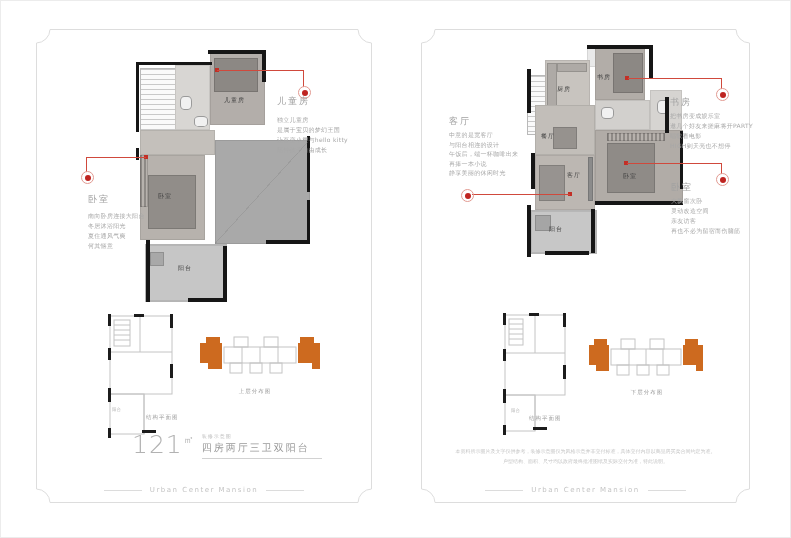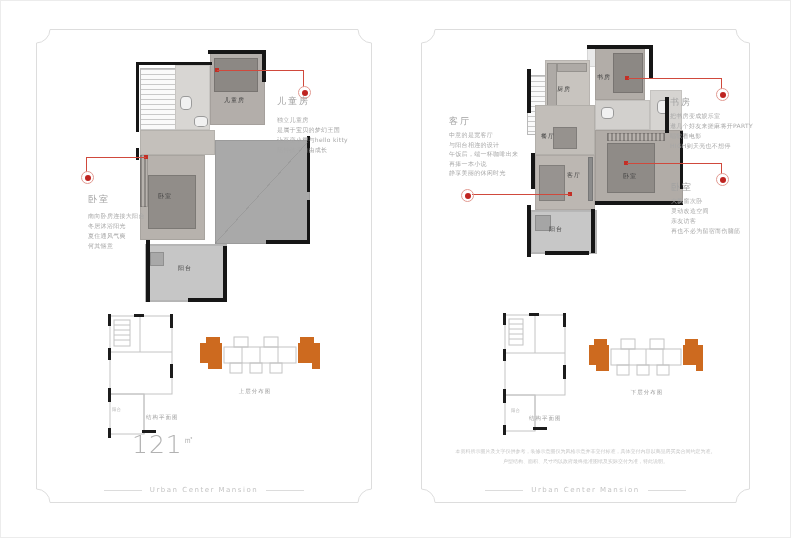--- a/index.html
+++ b/index.html
@@ -159,20 +159,24 @@
           <rect x="8" y="6" width="14" height="6"></rect>
         <path d="M100 12 h22 v26 h-8 v-6 h-14 z"></path>
           <rect x="102" y="6" width="14" height="6"></rect>
       </g>
     </svg>
     <span class="diag-label" style="left:179px;top:359px;width:80px;text-align:center">上层分布图</span>
 
     <div class="area" style="left:96px;top:404px">
       <span class="area-num">121</span>
       <span class="area-unit">㎡</span>
+      <span class="area-right">
+        <span class="area-tag">装修示意图</span>
+        <span class="area-desc">四房两厅三卫双阳台</span>
+      </span>
     </div>
 
     <div class="footer">
       <span class="dash"></span>
       <span>Urban Center Mansion</span>
       <span class="dash"></span>
     </div>
   </div>
 
   <div class="card" style="left:421px;width:329px">

